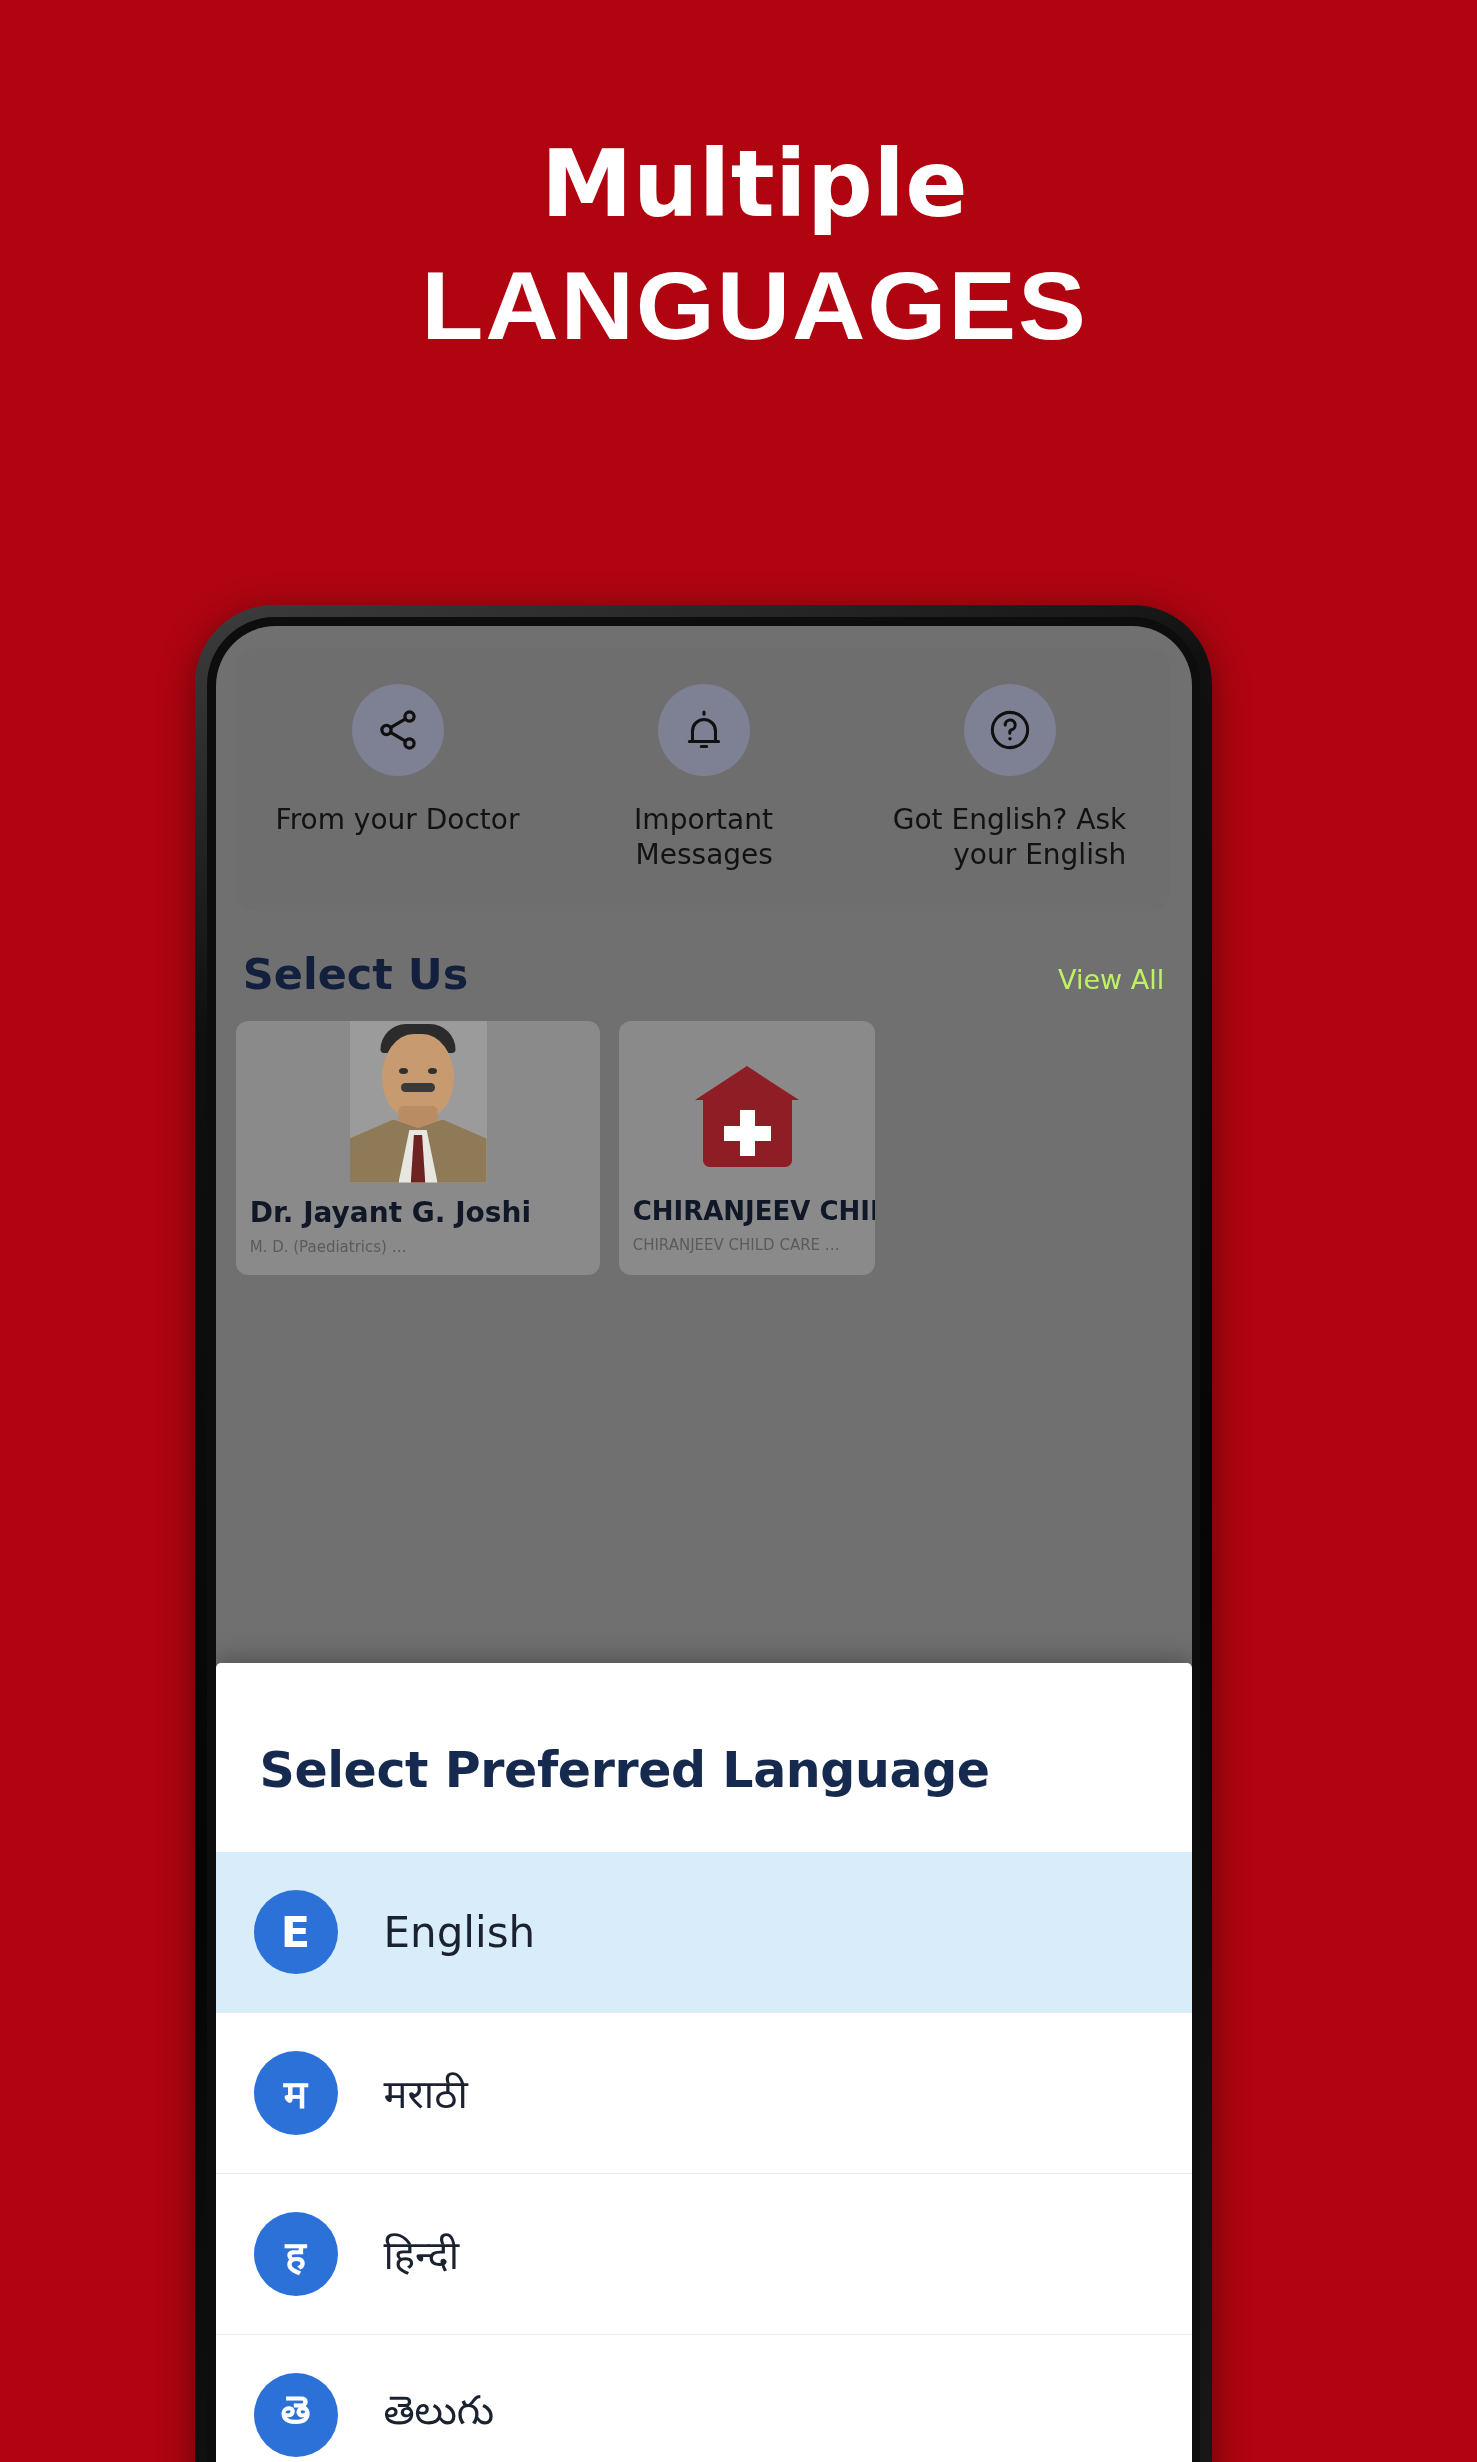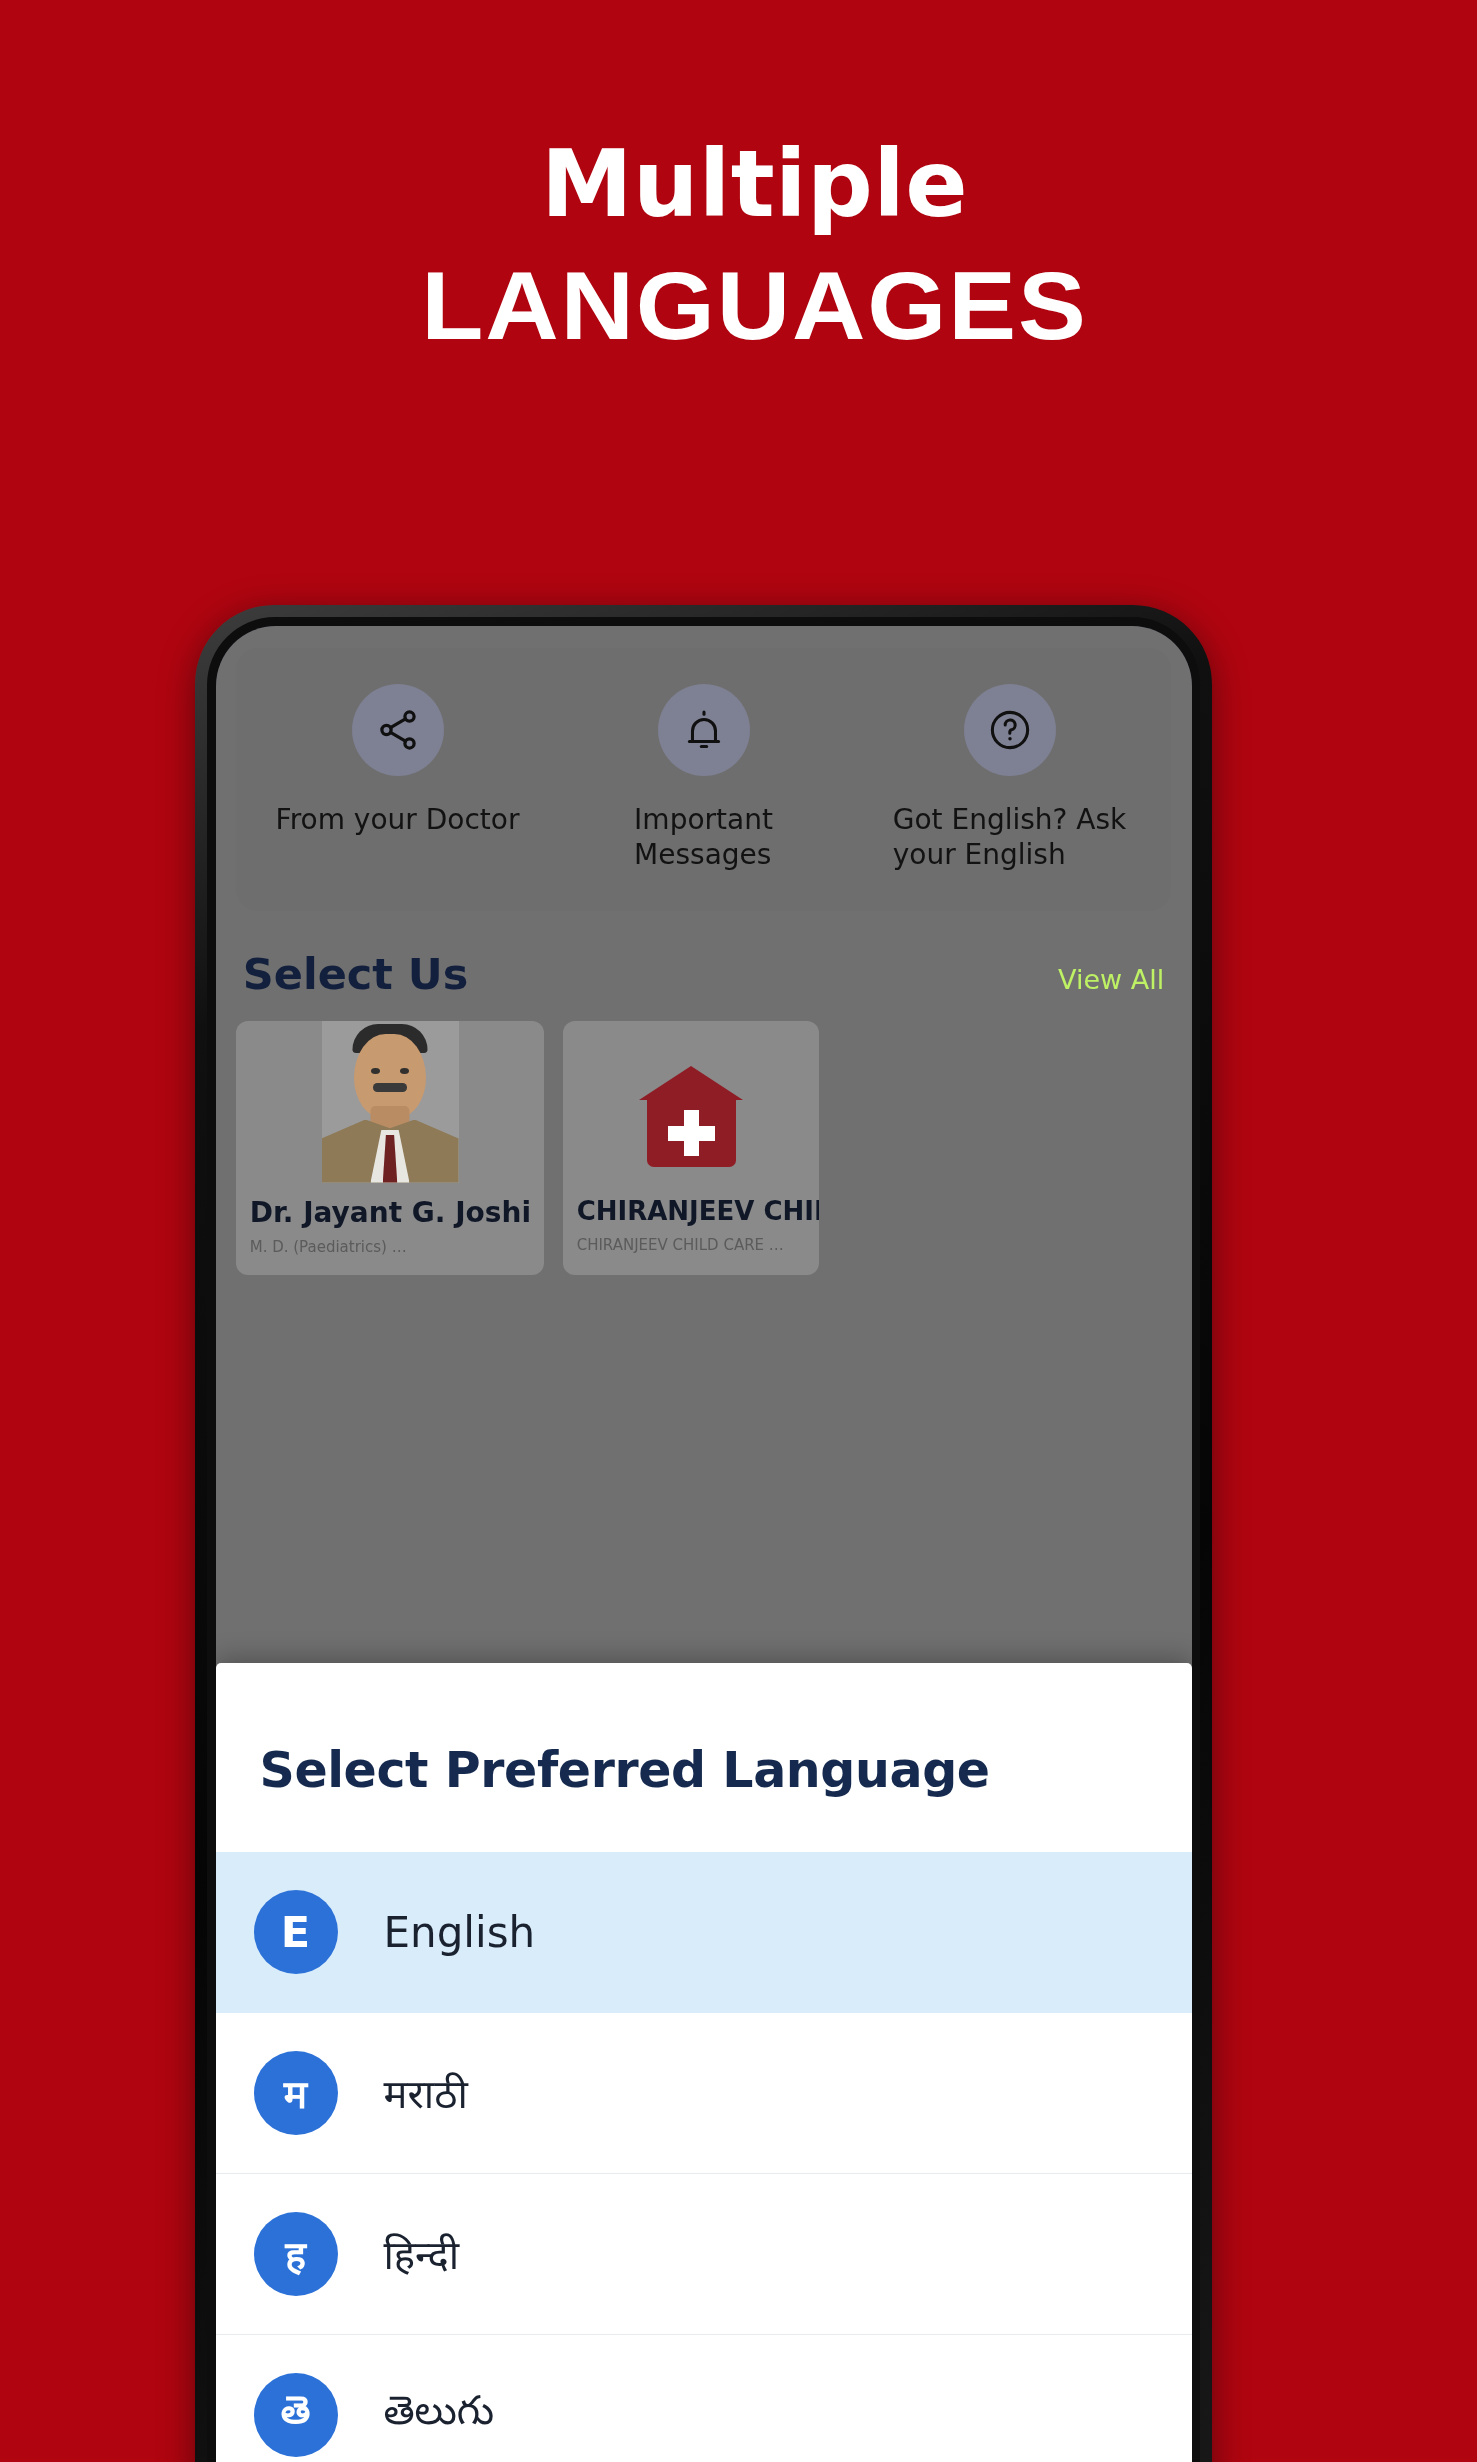--- a/index.html
+++ b/index.html
@@ -86,21 +86,21 @@
     width:92px; height:92px; border-radius:50%;
     background:#7e8093;
     display:flex; align-items:center; justify-content:center;
     margin-bottom:26px;
   }
   .qa-circle svg{ display:block; }
   .qa-label{
     color:#121212;
     font-size:28px;
     line-height:1.25;
-    text-align:left;
+    text-align:right;
     font-family:"DejaVu Sans", sans-serif;
   }
 
   
   .about-row{
     display:flex; align-items:baseline; justify-content:space-between;
     padding:38px 6.8px 22px 6.8px;
   }
   .about-title{
     color:#13203d; font-size:43px; font-weight:700;
@@ -109,21 +109,21 @@
   .view-all{
     color:#bef264; font-size:27px;
     font-family:"DejaVu Sans", sans-serif;
   }
 
   
   .about-cards{ display:flex; gap:19px; }
   .a-card{
     background:#8a8a8a;
     border-radius:12px;
-    width:308px;
+    width:364px;
     overflow:hidden;
     flex:0 0 auto;
   }
   .a-card.second{ width:256px; }
   .a-media{
     height:162px;
     display:flex; align-items:flex-end; justify-content:center;
     position:relative;
     overflow:hidden;
   }

